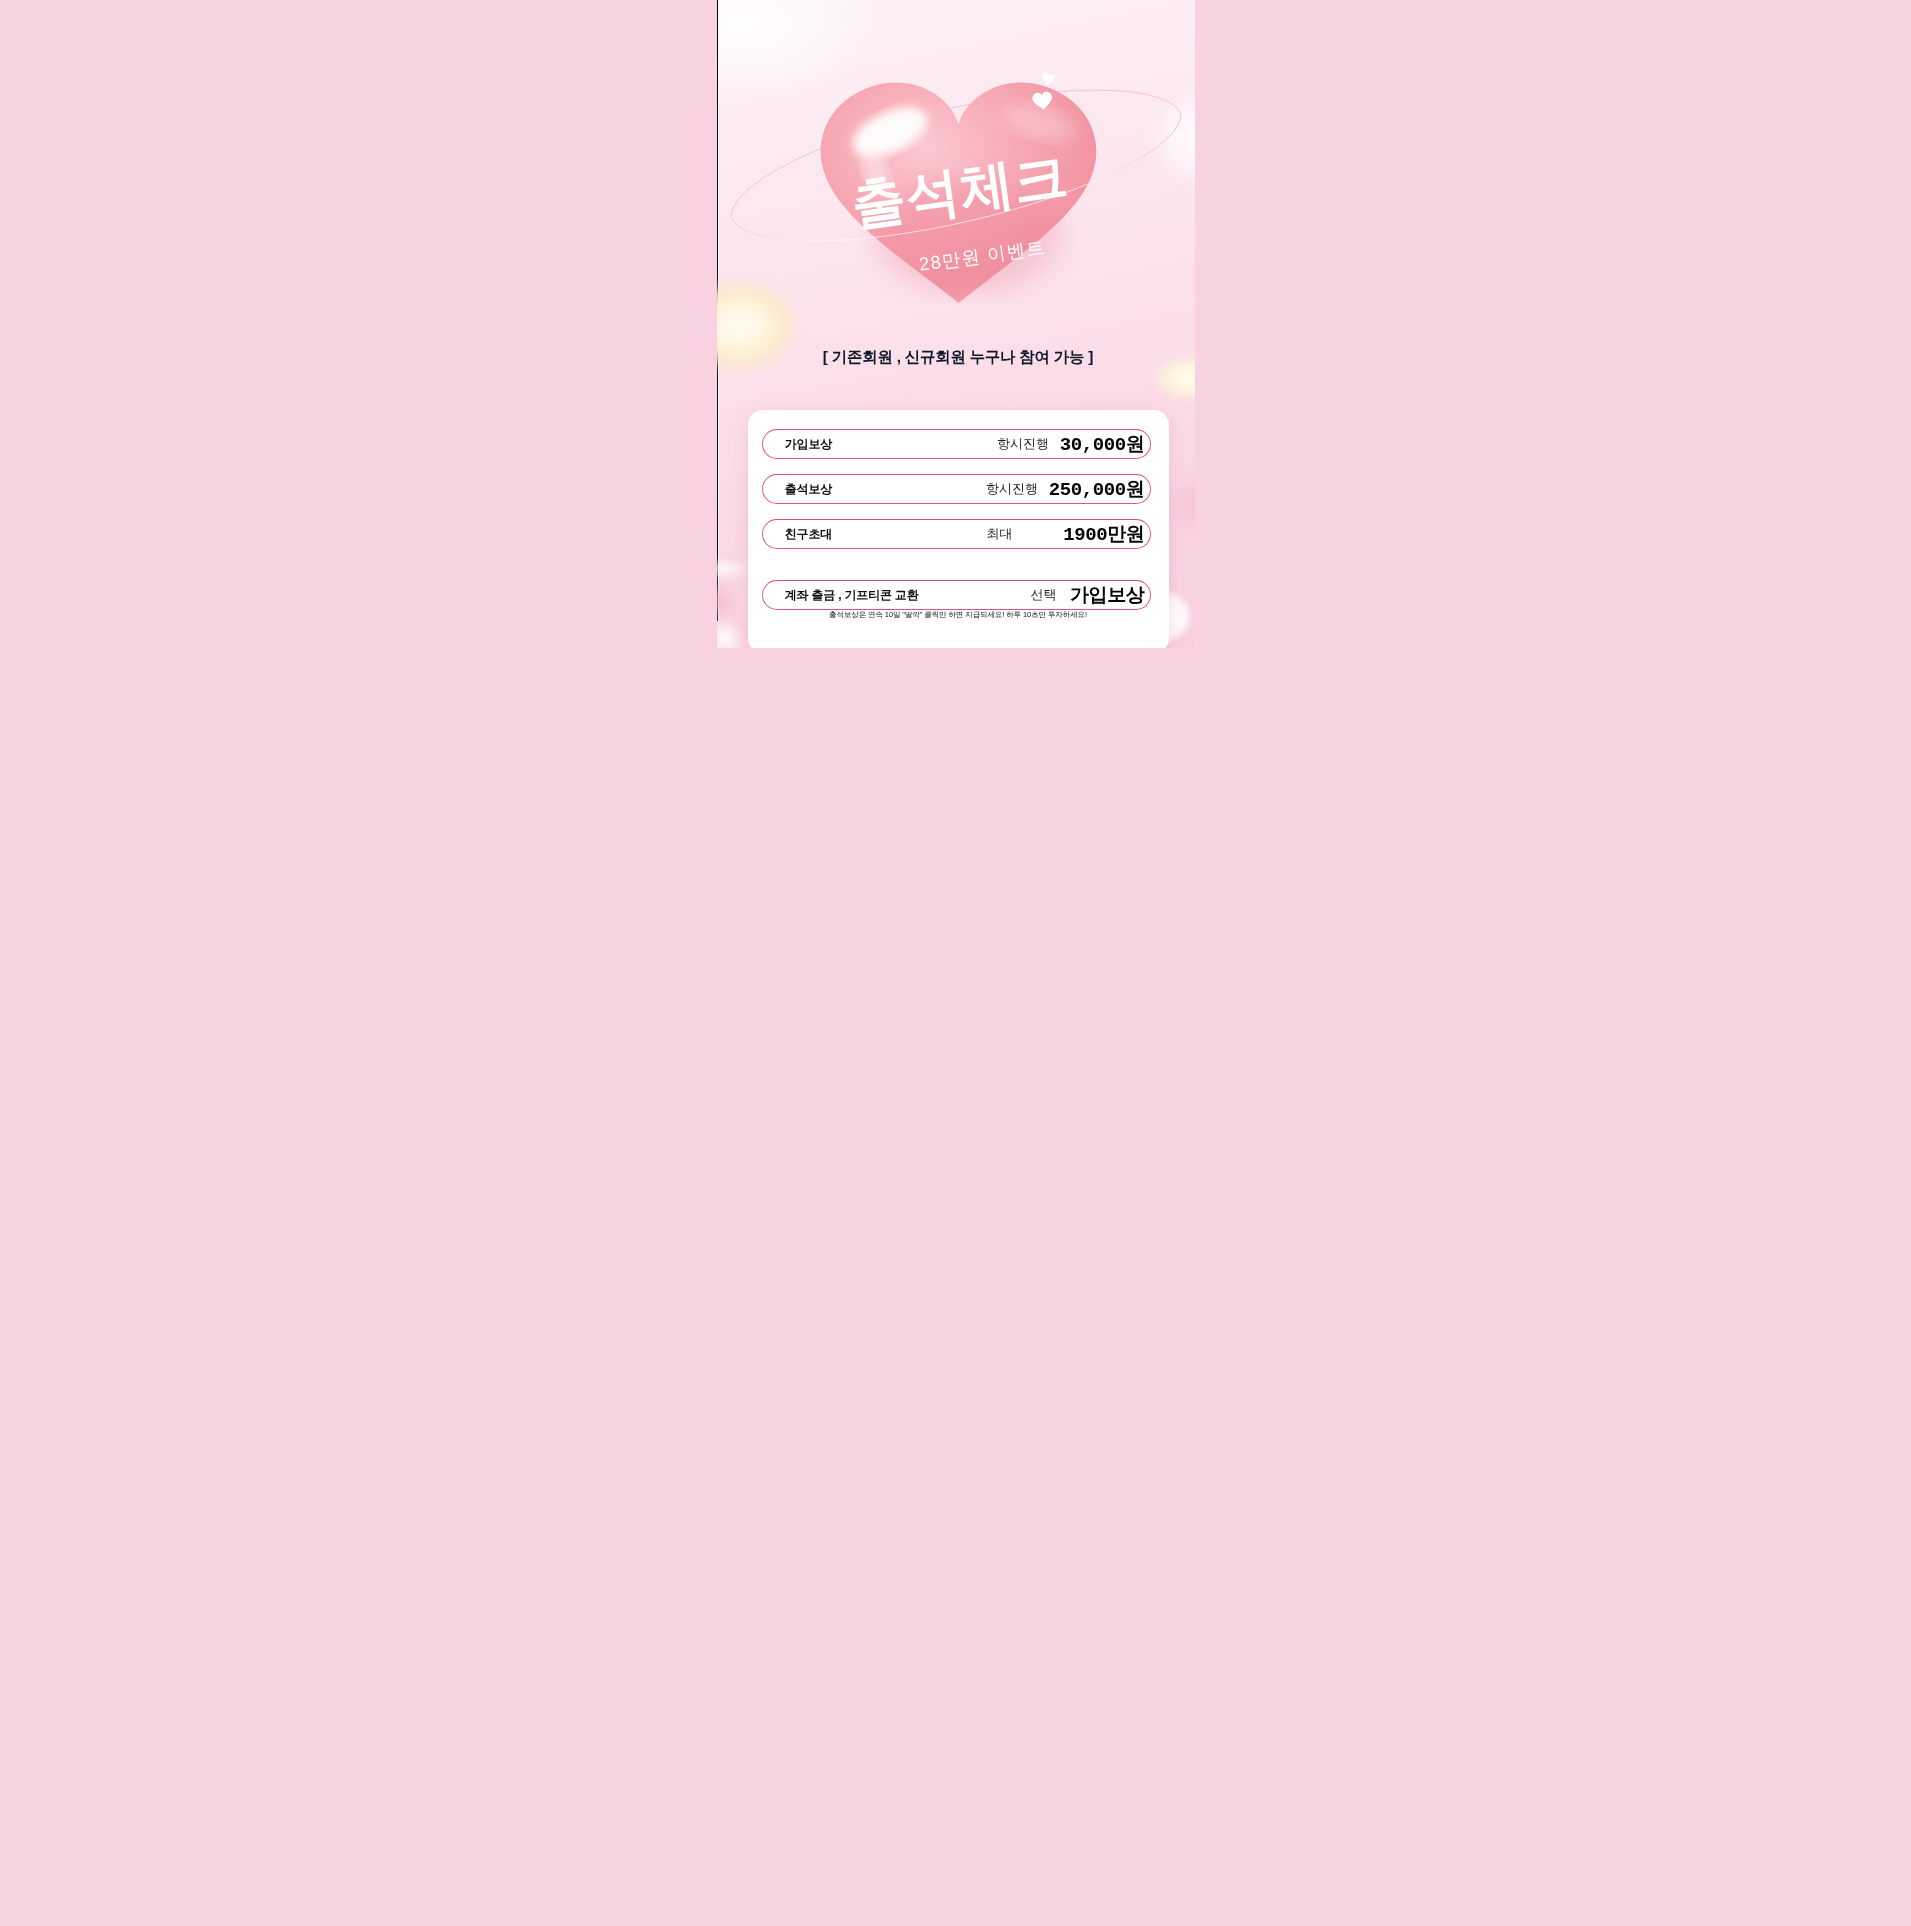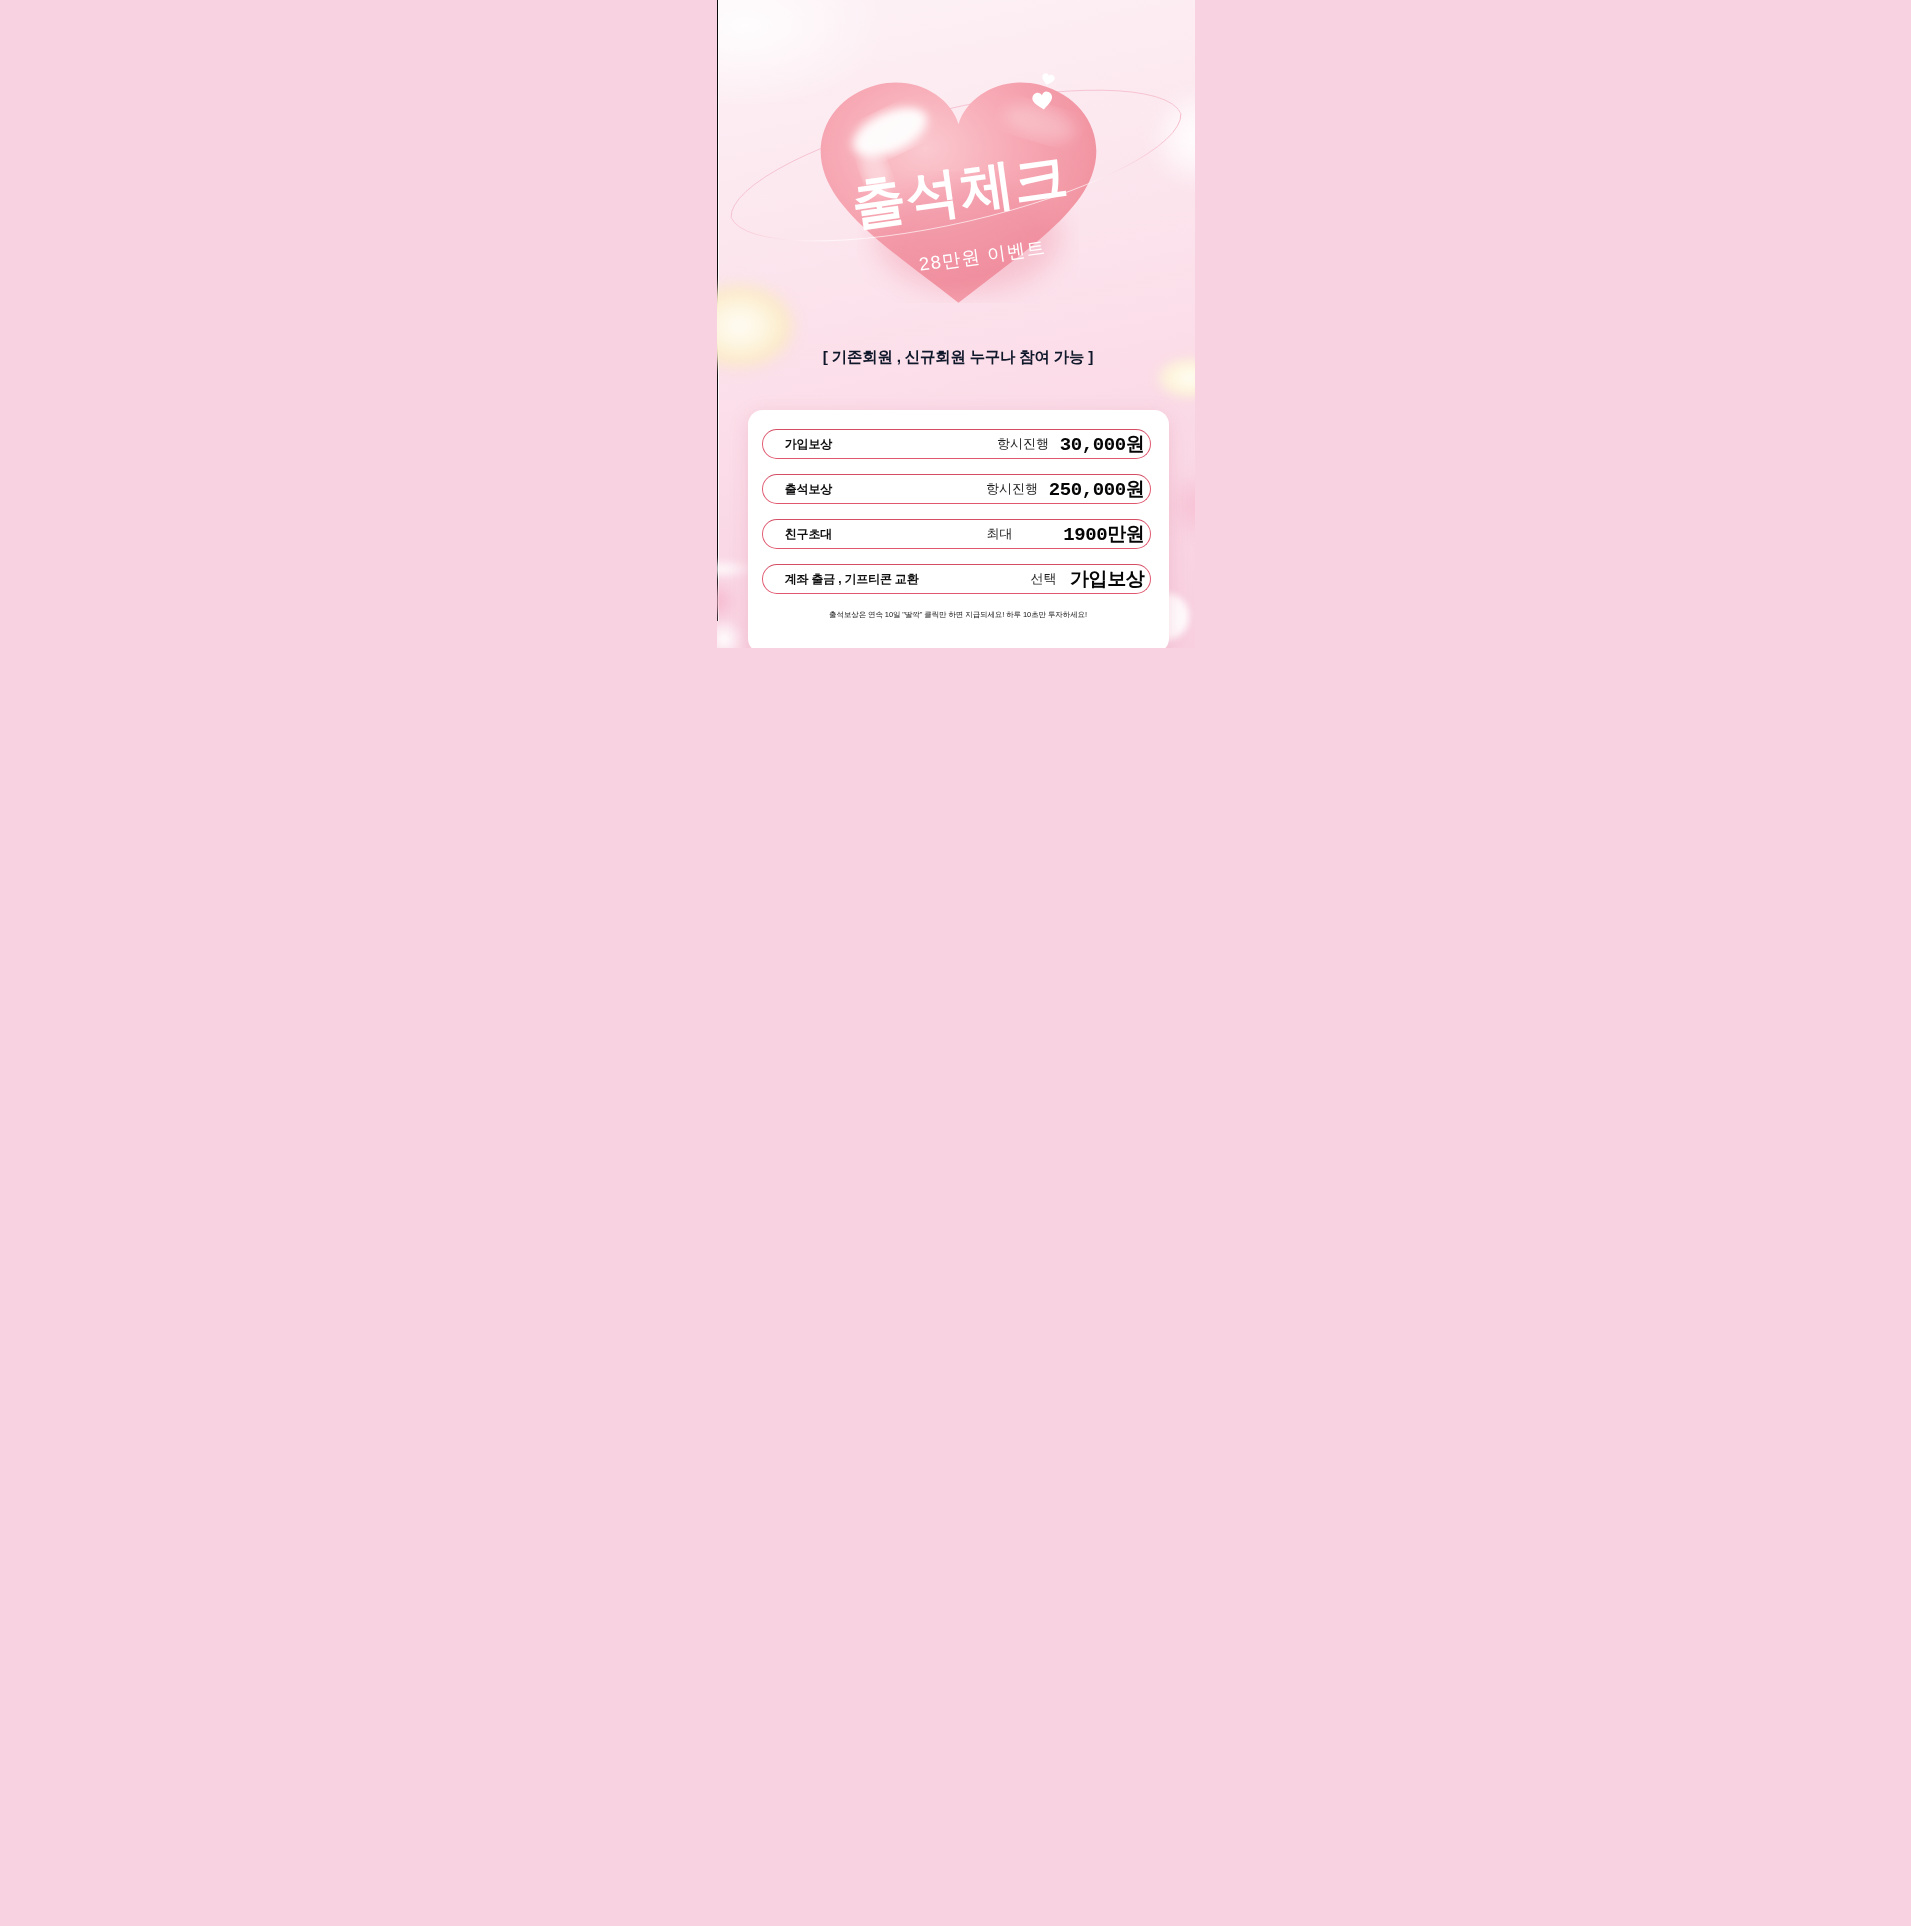--- a/index.html
+++ b/index.html
@@ -59,21 +59,21 @@
     background:#ffffff;border-radius:14.6px;
     box-shadow:0 4.6px 17.7px rgba(224,135,160,.28);
     margin-top:32px;
   }
   .pill{
     position:absolute;left:14.3px;width:389px;height:30px;
     border:1px solid #e0586f;border-top-color:#d44f66;border-radius:385px;
     background:#ffffff;display:flex;align-items:center;
     padding:0 5.4px 0 22px;
   }
-  .pill.r1{top:19px;} .pill.r2{top:64px;} .pill.r3{top:109px;gap:40px;} .pill.r4{top:154px;}
+  .pill.r1{top:19px;} .pill.r2{top:64px;} .pill.r3{top:109px;gap:40px;} .pill.r4{top:170px;}
   .plabel{font-size:12px;font-weight:800;color:#0e0e0e;letter-spacing:-0.2px;white-space:nowrap;}
   .pcond{margin-left:auto;margin-right:10.8px;font-size:13px;font-weight:500;color:#1c1c1c;white-space:nowrap;}
   .pval{
     min-width:77px;text-align:right;white-space:nowrap;
     font-family:Liberation Mono, monospace;
     font-size:19px;font-weight:700;color:#050505;letter-spacing:-0.4px;
   }
   .note{
     position:absolute;left:7.7px;right:7.7px;top:200px;
     font-size:7.5px;font-weight:500;color:#111111;text-align:center;letter-spacing:-0.1px;

